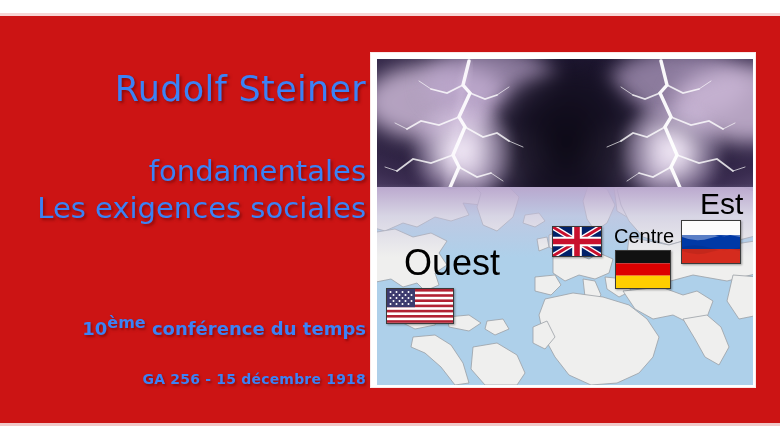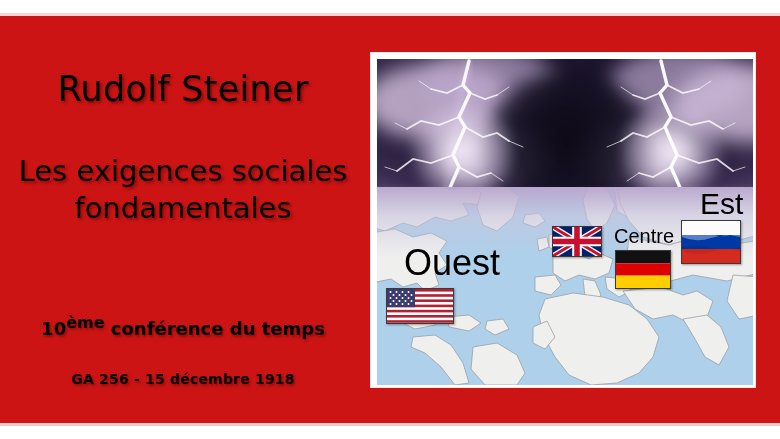--- a/index.html
+++ b/index.html
@@ -22,21 +22,21 @@
     background:#f7d5d5;
   }
   .hairline-bot{
     position:absolute;left:0;right:0;top:423px;height:3px;
     background:#f0c9c9;
   }
 
   
   .text-col{
     position:absolute;left:0;top:13px;width:366px;height:413px;
-    color:#000000;text-align:center;
+    color:#3b82f6;text-align:right;
   }
   .author{
     position:absolute;left:0;right:0;top:56px;
     font-size:35px;font-weight:400;letter-spacing:.3px;
     text-shadow:2px 2px 3px rgba(90,0,0,.55);
     font-family:"DejaVu Sans",sans-serif;
   }
   .title{
     position:absolute;left:0;right:0;top:140px;
     font-size:29px;line-height:37px;font-weight:400;
@@ -141,22 +141,22 @@
 
   <div class="red-band"></div>
   <div class="hairline-top"></div>
   <div class="hairline-bot"></div>
 
   <div class="text-col">
 
     <div class="author">Rudolf Steiner</div>
 
     <div class="title">
+      <div>fondamentales</div>
       <div>Les exigences sociales</div>
-      <div>fondamentales</div>
     </div>
 
     <div class="subtitle"><span>10</span><sup>ème</sup><span> conférence du temps</span></div>
 
     <div class="ref">GA 256 - 15 décembre 1918</div>
   </div>
 
   <div class="panel">
     <div class="panel-inner">
 

